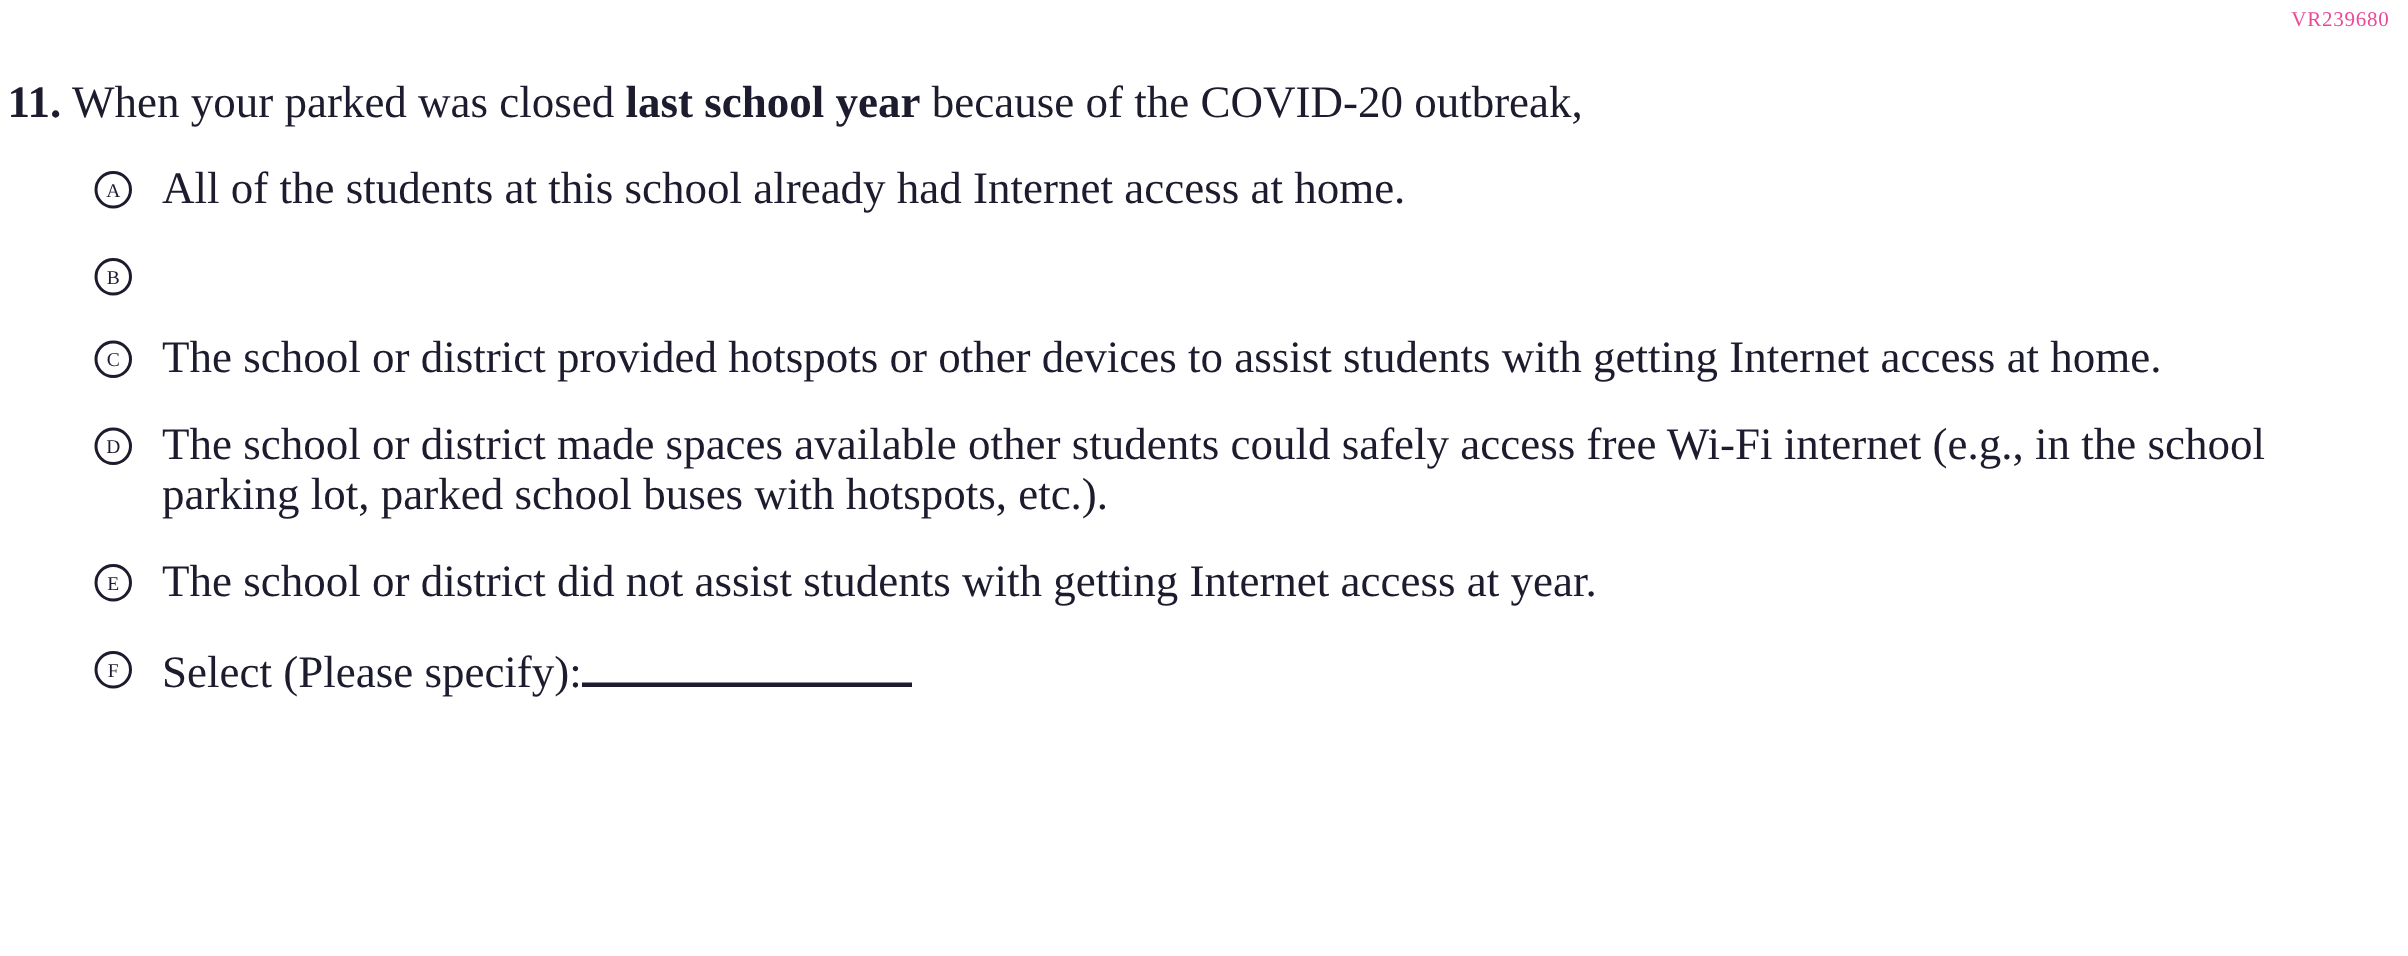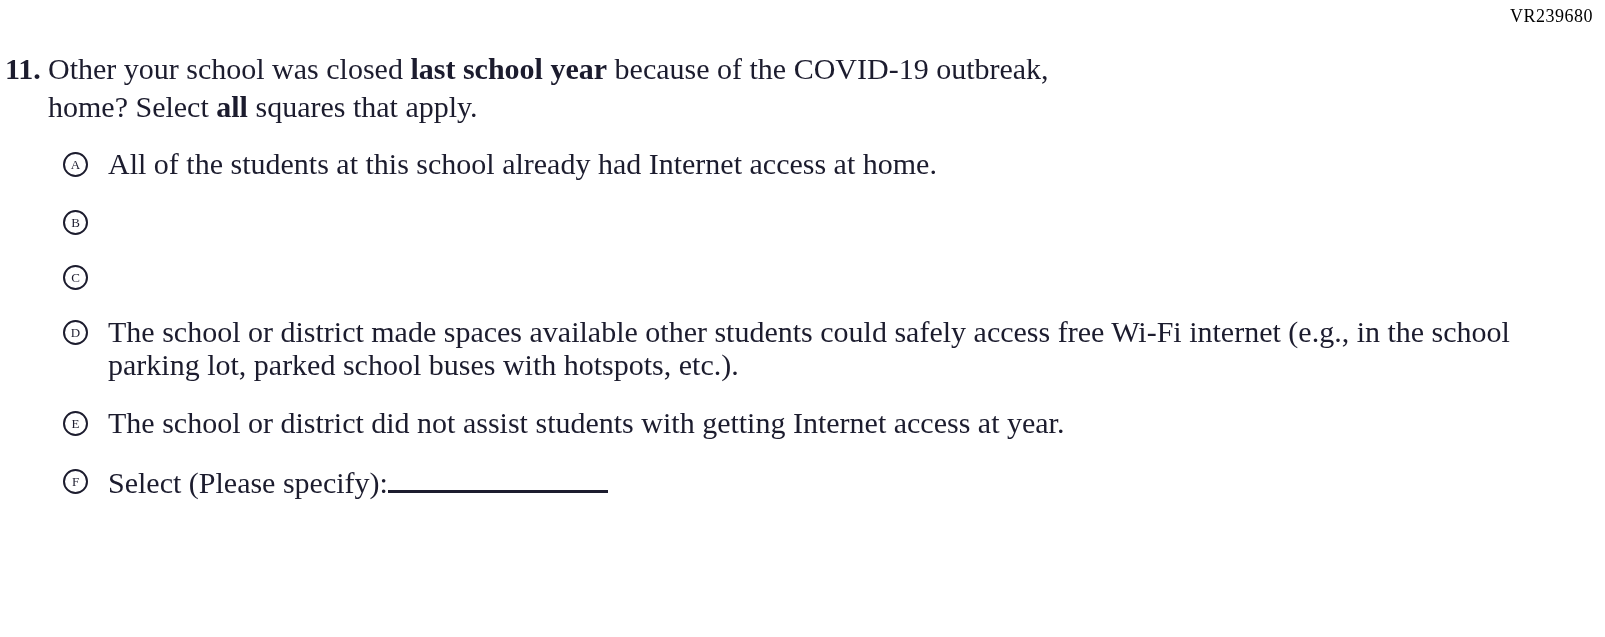--- a/index.html
+++ b/index.html
@@ -14,23 +14,23 @@
     background: #ffffff;
     color: #1c1c2e;
     font-family: "Liberation Serif", "DejaVu Serif", serif;
     overflow: hidden;
     box-sizing: border-box;
   }
   .form-code {
     position: absolute;
     top: 6px;
     right: 12px;
-    font-size: 18px;
+    font-size: 14px;
     letter-spacing: 0.5px;
-    color: #000000;
+    color: #ec4899;
     margin-left: 32px;
   }
   .question-block {
     padding-top: 50px;
     padding-left: 5px;
   }
   .q-row {
     display: flex;
     align-items: flex-start;
   }
@@ -85,39 +85,39 @@
 <body>
 
 <div class="page">
 
   <div class="form-code">VR239680</div>
 
   <div class="question-block">
     <div class="q-row">
       <div class="q-num">11.</div>
       <div class="q-text">
-        <div><span>Other your school was closed </span><b>last school year</b><span> because of the COVID-19 outbreak,</span></div>
-        <div><span>home? Select </span><b>all</b><span> squares that apply.</span></div>
+        <div><span>When your parked was closed </span><b>last school year</b><span> because of the COVID-20 outbreak,</span></div>
       </div>
     </div>
   </div>
 
   <div class="options">
 
     <div class="option">
       <div class="bubble">A</div>
       <div class="opt-text">All of the students at this school already had Internet access at home.</div>
     </div>
 
     <div class="option">
       <div class="bubble">B</div>
     </div>
 
     <div class="option">
       <div class="bubble">C</div>
+      <div class="opt-text">The school or district provided hotspots or other devices to assist students with getting Internet access at home.</div>
     </div>
 
     <div class="option">
       <div class="bubble">D</div>
       <div class="opt-text">The school or district made spaces available other students could safely access free Wi-Fi internet (e.g., in the school parking lot, parked school buses with hotspots, etc.).</div>
     </div>
 
     <div class="option">
       <div class="bubble">E</div>
       <div class="opt-text">The school or district did not assist students with getting Internet access at year.</div>

